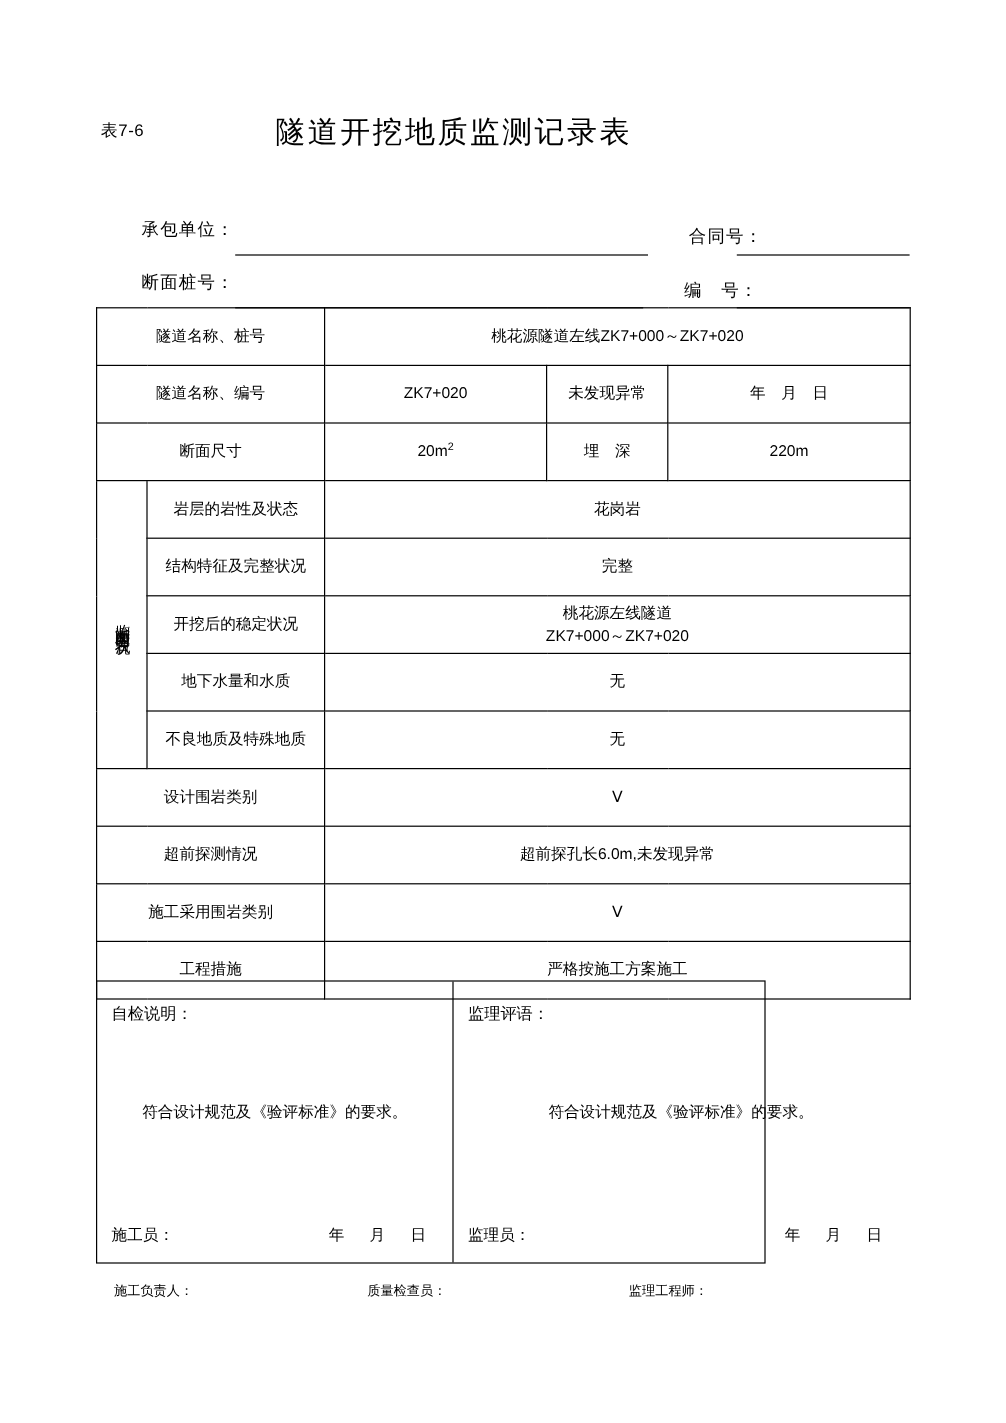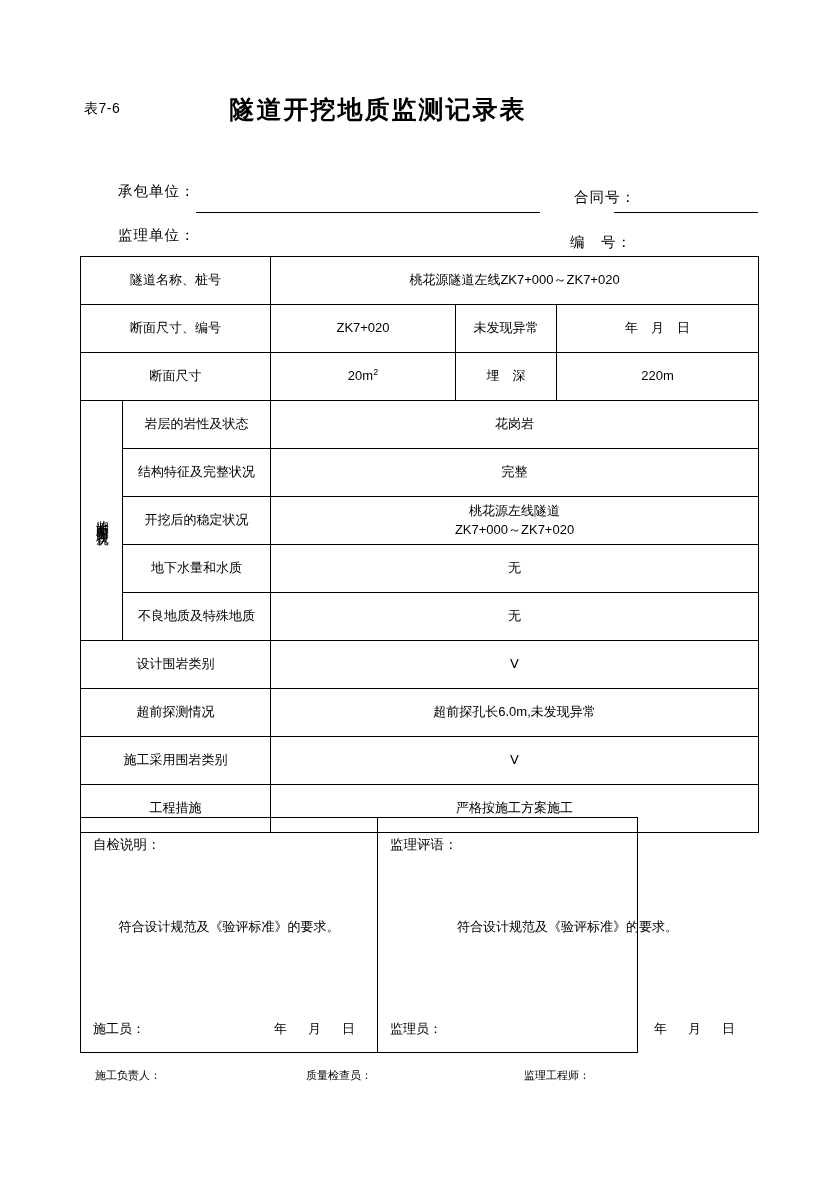--- a/index.html
+++ b/index.html
@@ -27,21 +27,21 @@
     font-size: 14px;
     letter-spacing: 0.5px;
   }
   .title {
     position: absolute;
     left: 0;
     top: 93px;
     width: 756px;
     text-align: center;
     font-size: 25px;
-    font-weight: bold;
+    font-weight: normal;
     letter-spacing: 2px;
   }
   .hdr {
     position: absolute;
     font-size: 14.5px;
     letter-spacing: 1px;
     margin-left: 34px;
   }
   .hdr-contractor { left: 84px; top: 182px; }
   .hdr-contract-no { left: 540px; top: 188px; }
@@ -143,21 +143,21 @@
 </head>
 <body>
 
 <div class="page">
 
   <div class="form-code">表7-6</div>
   <div class="title">隧道开挖地质监测记录表</div>
 
   <div class="hdr hdr-contractor">承包单位：</div>
   <div class="hdr hdr-contract-no">合同号：</div>
-  <div class="hdr hdr-supervisor">监理单位：</div>
+  <div class="hdr hdr-supervisor">断面桩号：</div>
   <div class="hdr hdr-number">编　号：</div>
 
   <div class="rule rule-1"></div>
   <div class="rule rule-2"></div>
   <div class="rule rule-3"></div>
   <div class="rule rule-4"></div>
 
   <table class="main">
     <colgroup>
       <col style="width:42px">
@@ -165,21 +165,21 @@
       <col style="width:185px">
       <col style="width:101px">
       <col style="width:202px">
     </colgroup>
     <tbody>
       <tr>
         <td class="r-tall" colspan="2">隧道名称、桩号</td>
         <td class="r-tall" colspan="3">桃花源隧道左线ZK7+000～ZK7+020</td>
       </tr>
       <tr>
-        <td class="r-tall" colspan="2">断面尺寸、编号</td>
+        <td class="r-tall" colspan="2">隧道名称、编号</td>
         <td class="r-tall">ZK7+020</td>
         <td class="r-tall">未发现异常</td>
         <td class="r-tall">年　月　日</td>
       </tr>
       <tr>
         <td class="r-tall" colspan="2">断面尺寸</td>
         <td class="r-tall"><span>20m</span><span class="sup">2</span></td>
         <td class="r-tall">埋　深</td>
         <td class="r-tall">220m</td>
       </tr>

